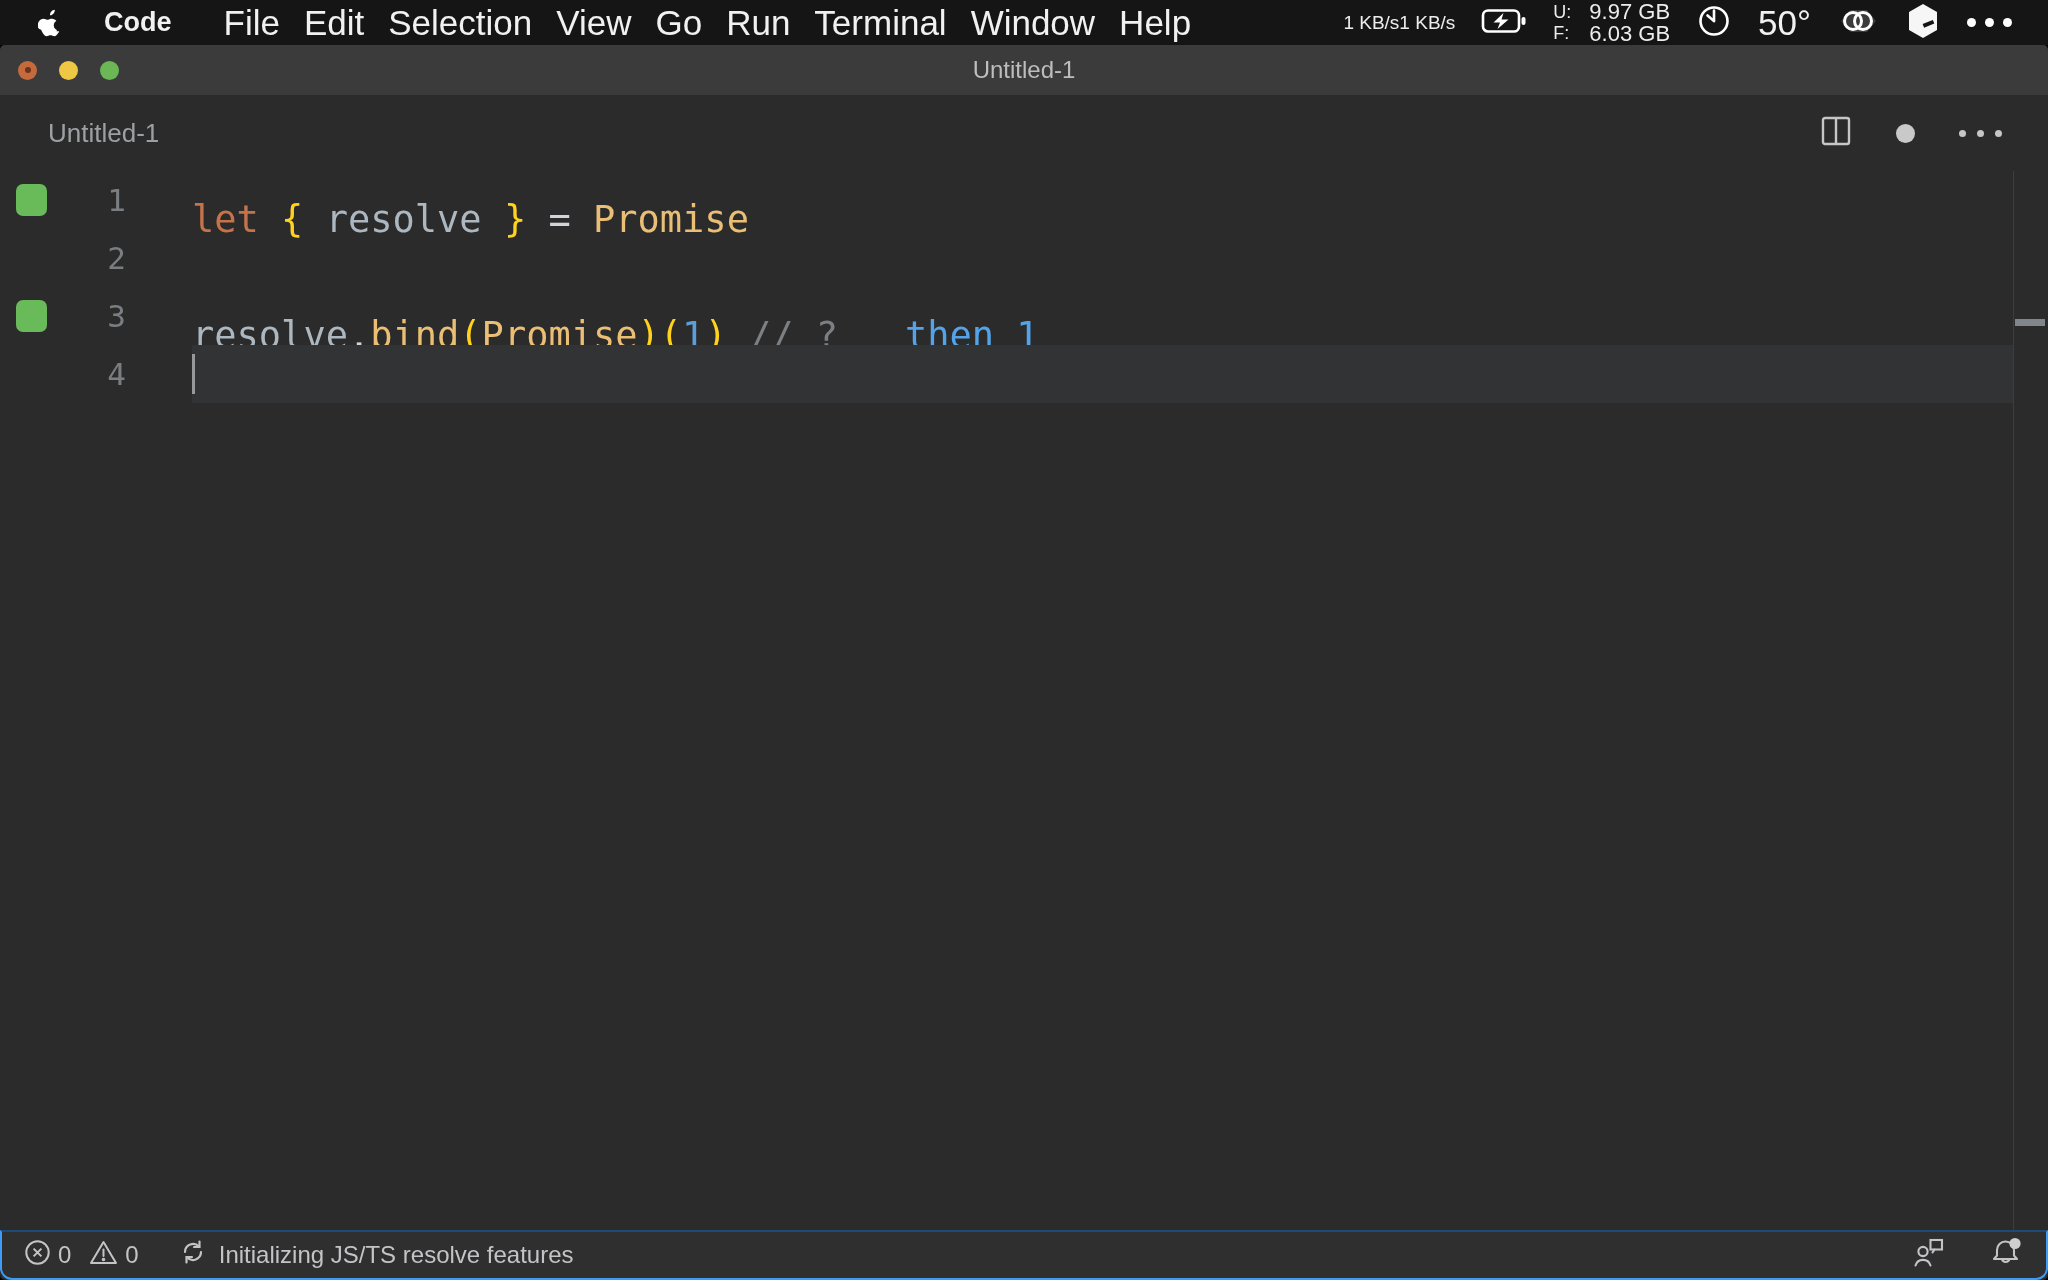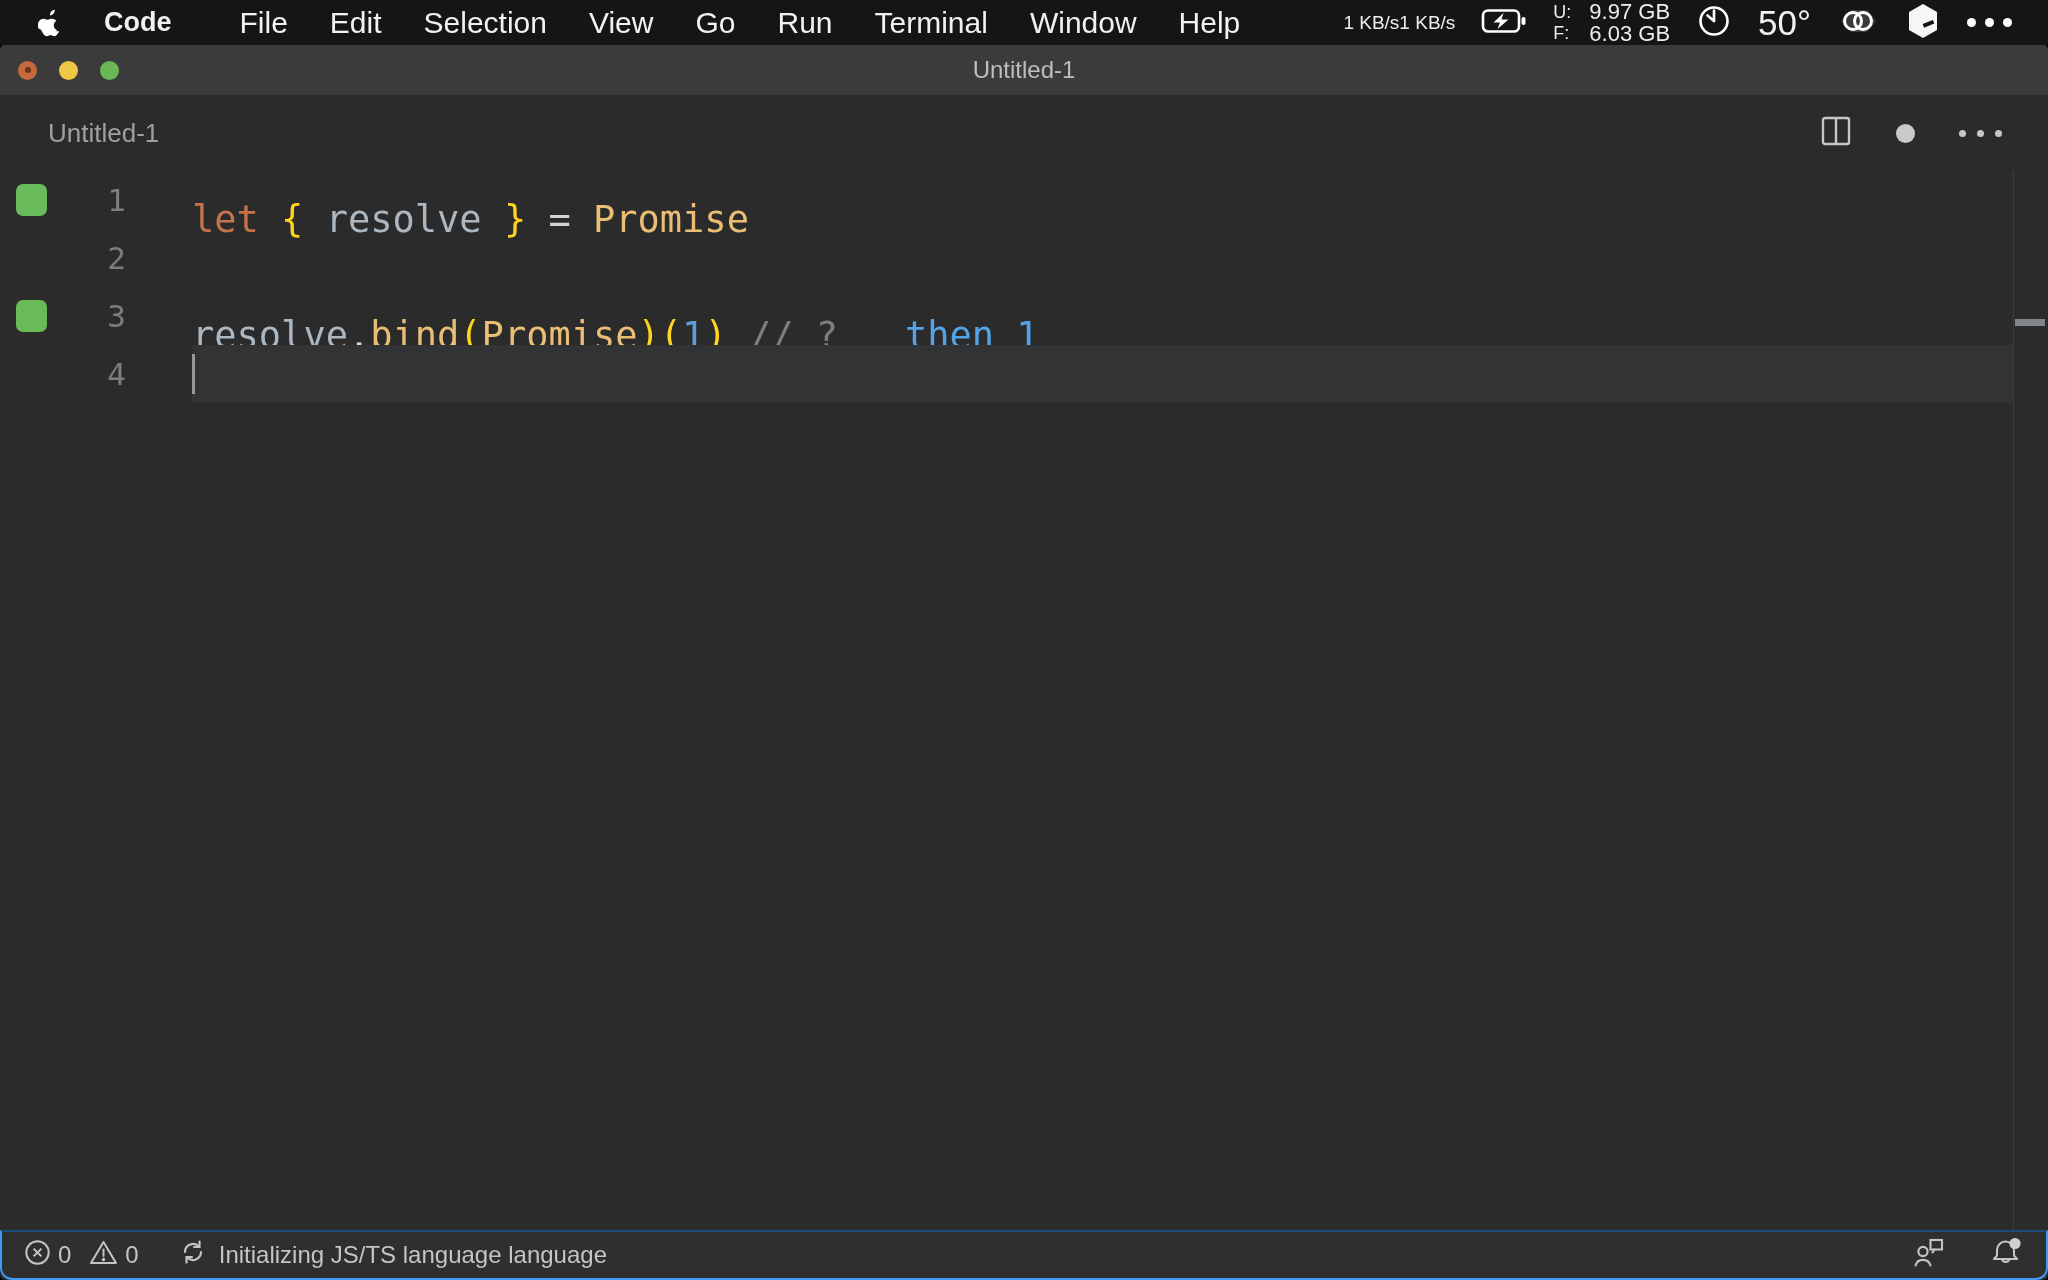--- a/index.html
+++ b/index.html
@@ -6,22 +6,22 @@
   html,body { width:2048px; height:1280px; background:#000; overflow:hidden;
               font-family:"Liberation Sans", sans-serif; }
   .screen { position:absolute; inset:0; width:2048px; height:1280px; }
 
   
   .menubar { position:absolute; left:0; top:0; width:2048px; height:45px;
              background:#151516; display:flex; align-items:center;
              color:#f1f1f2; }
   .mb-left { display:flex; align-items:center; padding-left:38px; }
   .apple { width:24px; height:28px; margin-right:42px; display:flex; align-items:center; }
-  .app-name { font-weight:bold; font-size:27px; margin-right:68px; }
-  .mb-menus { display:flex; align-items:center; gap:42px; font-size:30px; }
+  .app-name { font-weight:bold; font-size:27px; margin-right:52px; }
+  .mb-menus { display:flex; align-items:center; gap:24px; font-size:35px; }
   .menu-item { white-space:nowrap; cursor:default; }
   .mb-right { margin-left:auto; display:flex; align-items:center; gap:26px;
               padding-right:36px; }
   .net-col { display:flex; align-items:flex-end;
              font-size:19px; line-height:20px; color:#ededed; }
   .mem-labels { display:flex; flex-direction:column; align-items:flex-start;
                 font-size:18px; line-height:21px; color:#ededed; }
   .mem-vals { display:flex; flex-direction:column; align-items:flex-end;
               font-size:22px; line-height:22px; color:#ededed; margin-left:-8px;}
   .temp { font-size:35px; }
@@ -238,21 +238,21 @@
         </span>
         <span class="sb-count">0</span>
         <span class="sb-sync">
           <svg width="28" height="28" viewBox="0 0 28 28" fill="none" stroke="#c4c4c6" stroke-width="2.2" stroke-linecap="round">
             <path d="M6 14 a8 8 0 0 1 14-5.2"></path>
             <path d="M20.5 3.5 V9 H15"></path>
             <path d="M22 14 a8 8 0 0 1 -14 5.2"></path>
             <path d="M7.5 24.5 V19 H13"></path>
           </svg>
         </span>
-        <span class="sb-msg">Initializing JS/TS language language</span>
+        <span class="sb-msg">Initializing JS/TS resolve features</span>
       </div>
 
       <div class="sb-right">
         <span>
           <svg width="34" height="31" viewBox="0 0 34 31" fill="none" stroke="#c4c4c6" stroke-width="2.1" stroke-linecap="round">
             <circle cx="12" cy="14.5" r="4.6"></circle>
             <path d="M4.5 28.5 a7.8 7.8 0 0 1 15 0"></path>
             <rect x="19.5" y="3" width="11.5" height="9.5"></rect>
             <path d="M23.5 12.5 L21.5 15.5"></path>
           </svg>

